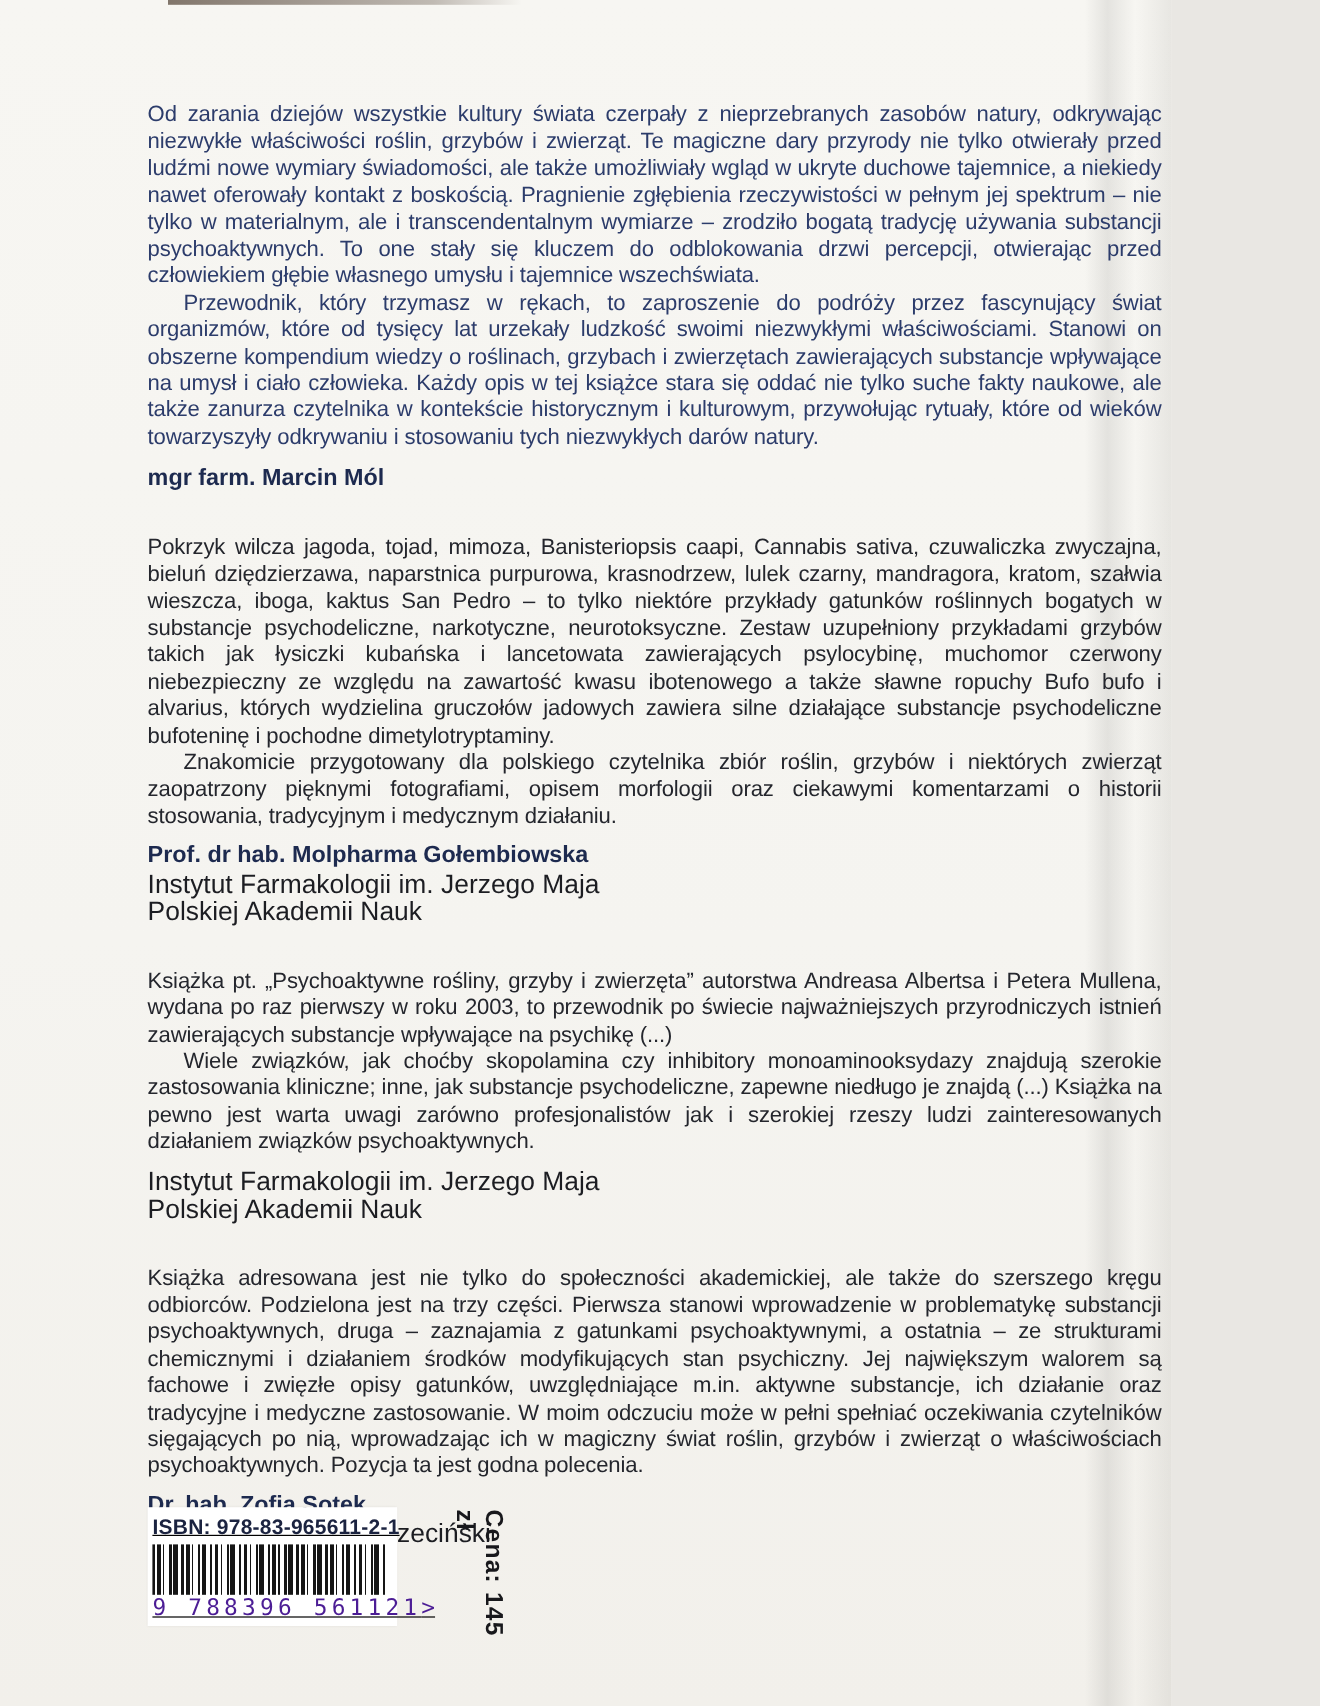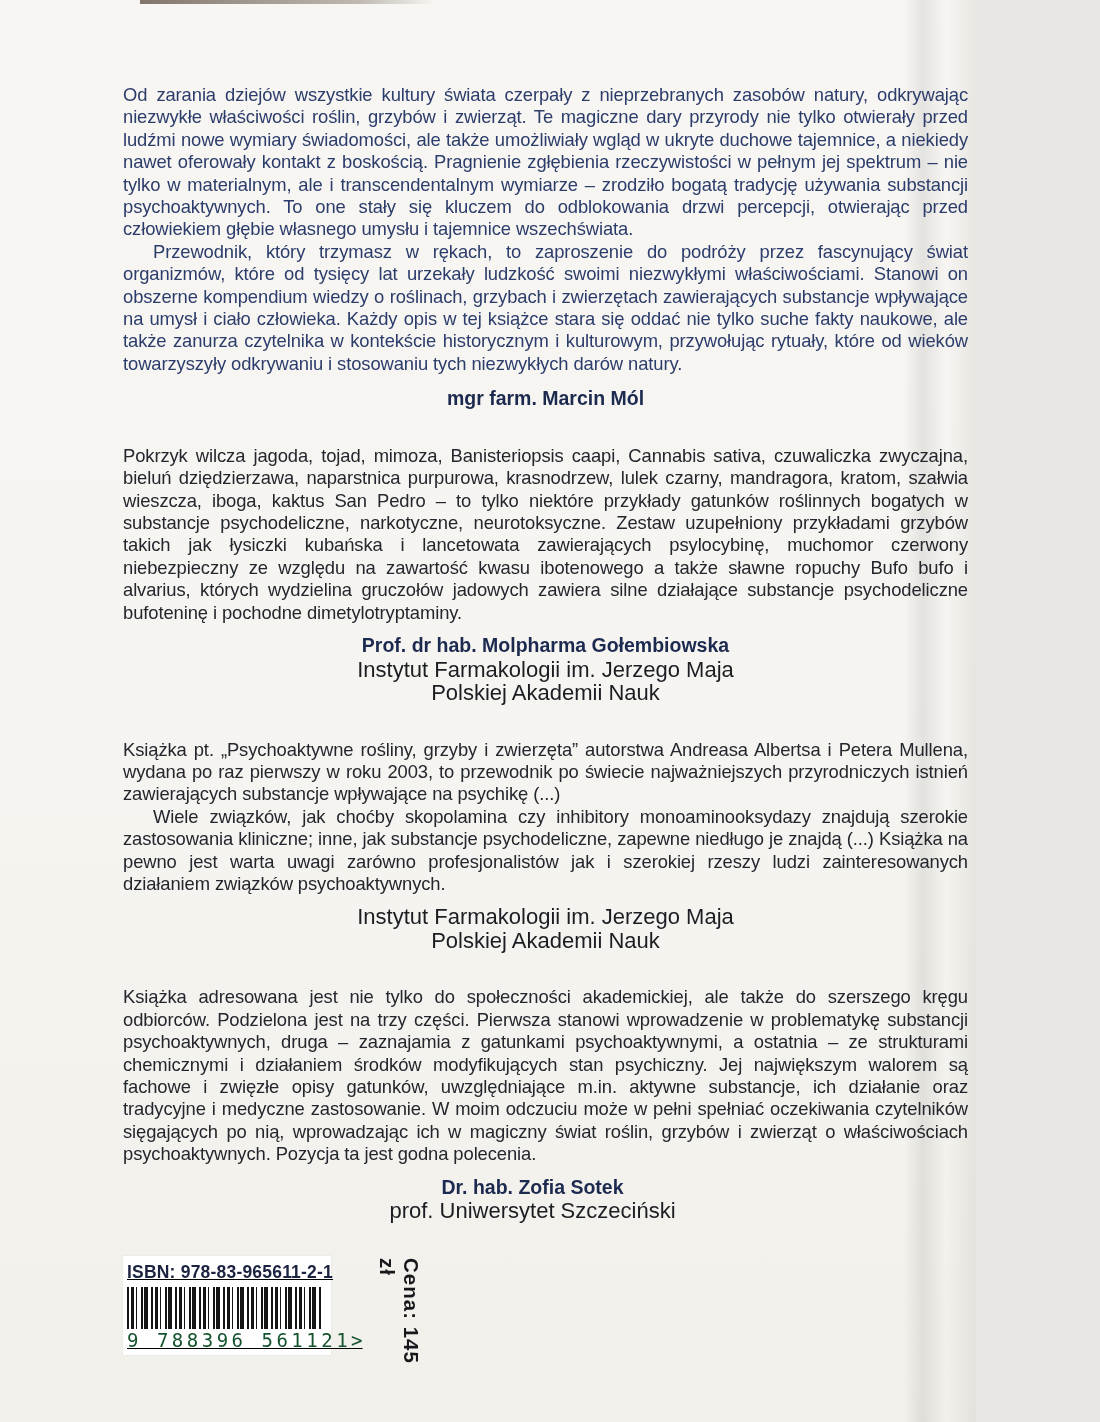--- a/index.html
+++ b/index.html
@@ -31,21 +31,21 @@
   }
   .pen-mark::after{content:"’";}
 
   .content{position:absolute;top:84px;left:123px;width:845px;}
   p{margin:0;}
   .just{text-align:justify;letter-spacing:-0.1px;}
   .body-txt{font-size:18.4px;line-height:22.4px;}
   .navy{color:#2c3c6b;}
   .ital{color:#24262d;}
   .indent{text-indent:30px;}
-  .right{text-align:center;}
+  .right{text-align:left;}
   .sig{margin-top:10px;}
   .sig-name{font-weight:bold;color:#1d2a4f;font-size:19.5px;line-height:23.5px;}
   .sig-line{color:#1c1d22;font-size:22px;line-height:23.5px;}
   .intro-sig{margin-top:12px;}
   .review{margin-top:34px;}
   .sig-inset{padding-right:26px;}
 
   
   .bottom{
     position:absolute;top:1256px;left:123px;width:867px;
@@ -72,21 +72,21 @@
     text-align:center;white-space:nowrap;
   }
   .barcode{
     margin-top:4px;height:42px;
     background:repeating-linear-gradient(90deg,
       #151515 0 2px,#fff 2px 4px,#151515 4px 7px,#fff 7px 9px,
       #151515 9px 10px,#fff 10px 14px,#151515 14px 16px,#fff 16px 17px,
       #151515 17px 21px,#fff 21px 24px);
   }
   .digits{
-    font-family:"DejaVu Sans Mono",monospace;color:#14532d;
+    font-family:"DejaVu Sans Mono",monospace;color:#4c1d95;
     font-size:19px;letter-spacing:3.5px;line-height:21px;margin-top:1px;
     white-space:nowrap;
   }
   .digits .gt{letter-spacing:0;}
   .price{
     writing-mode:vertical-rl;margin-left:44px;margin-top:2px;
     font-weight:bold;font-size:20.5px;color:#18181c;letter-spacing:1px;
     height:110px;
   }
 </style>
@@ -103,20 +103,21 @@
   <main class="content">
 
     <section>
       <p class="body-txt navy just">Od zarania dziejów wszystkie kultury świata czerpały z nieprzebranych zasobów natury, odkrywając niezwykłe właściwości roślin, grzybów i zwierząt. Te magiczne dary przyrody nie tylko otwierały przed ludźmi nowe wymiary świadomości, ale także umożliwiały wgląd w ukryte duchowe tajemnice, a niekiedy nawet oferowały kontakt z boskością. Pragnienie zgłębienia rzeczywistości w pełnym jej spektrum – nie tylko w materialnym, ale i transcendentalnym wymiarze – zrodziło bogatą tradycję używania substancji psychoaktywnych. To one stały się kluczem do odblokowania drzwi percepcji, otwierając przed człowiekiem głębie własnego umysłu i tajemnice wszechświata.</p>
       <p class="body-txt navy just indent">Przewodnik, który trzymasz w rękach, to zaproszenie do podróży przez fascynujący świat organizmów, które od tysięcy lat urzekały ludzkość swoimi niezwykłymi właściwościami. Stanowi on obszerne kompendium wiedzy o roślinach, grzybach i zwierzętach zawierających substancje wpływające na umysł i ciało człowieka. Każdy opis w tej książce stara się oddać nie tylko suche fakty naukowe, ale także zanurza czytelnika w kontekście historycznym i kulturowym, przywołując rytuały, które od wieków towarzyszyły odkrywaniu i stosowaniu tych niezwykłych darów natury.</p>
       <p class="sig-name right intro-sig">mgr farm. Marcin Mól</p>
     </section>
 
     <section class="review">
       <p class="body-txt ital just">Pokrzyk wilcza jagoda, tojad, mimoza, Banisteriopsis caapi, Cannabis sativa, czuwaliczka zwyczajna, bieluń dziędzierzawa, naparstnica purpurowa, krasnodrzew, lulek czarny, mandragora, kratom, szałwia wieszcza, iboga, kaktus San Pedro – to tylko niektóre przykłady gatunków roślinnych bogatych w substancje psychodeliczne, narkotyczne, neurotoksyczne. Zestaw uzupełniony przykładami grzybów takich jak łysiczki kubańska i lancetowata zawierających psylocybinę, muchomor czerwony niebezpieczny ze względu na zawartość kwasu ibotenowego a także sławne ropuchy Bufo bufo i alvarius, których wydzielina gruczołów jadowych zawiera silne działające substancje psychodeliczne bufoteninę i pochodne dimetylotryptaminy.</p>
+      <p class="body-txt ital just indent">Znakomicie przygotowany dla polskiego czytelnika zbiór roślin, grzybów i niektórych zwierząt zaopatrzony pięknymi fotografiami, opisem morfologii oraz ciekawymi komentarzami o historii stosowania, tradycyjnym i medycznym działaniu.</p>
       <div class="sig right">
         <p class="sig-name">Prof. dr hab. Molpharma Gołembiowska</p>
         <p class="sig-line">Instytut Farmakologii im. Jerzego Maja</p>
         <p class="sig-line">Polskiej Akademii Nauk</p>
       </div>
     </section>
 
     <section class="review">
       <p class="body-txt ital just">Książka pt. „Psychoaktywne rośliny, grzyby i zwierzęta” autorstwa Andreasa Albertsa i Petera Mullena, wydana po raz pierwszy w roku 2003, to przewodnik po świecie najważniejszych przyrodniczych istnień zawierających substancje wpływające na psychikę (...)</p>
       <p class="body-txt ital just indent">Wiele związków, jak choćby skopolamina czy inhibitory monoaminooksydazy znajdują szerokie zastosowania kliniczne; inne, jak substancje psychodeliczne, zapewne niedługo je znajdą (...) Książka na pewno jest warta uwagi zarówno profesjonalistów jak i szerokiej rzeszy ludzi zainteresowanych działaniem związków psychoaktywnych.</p>

